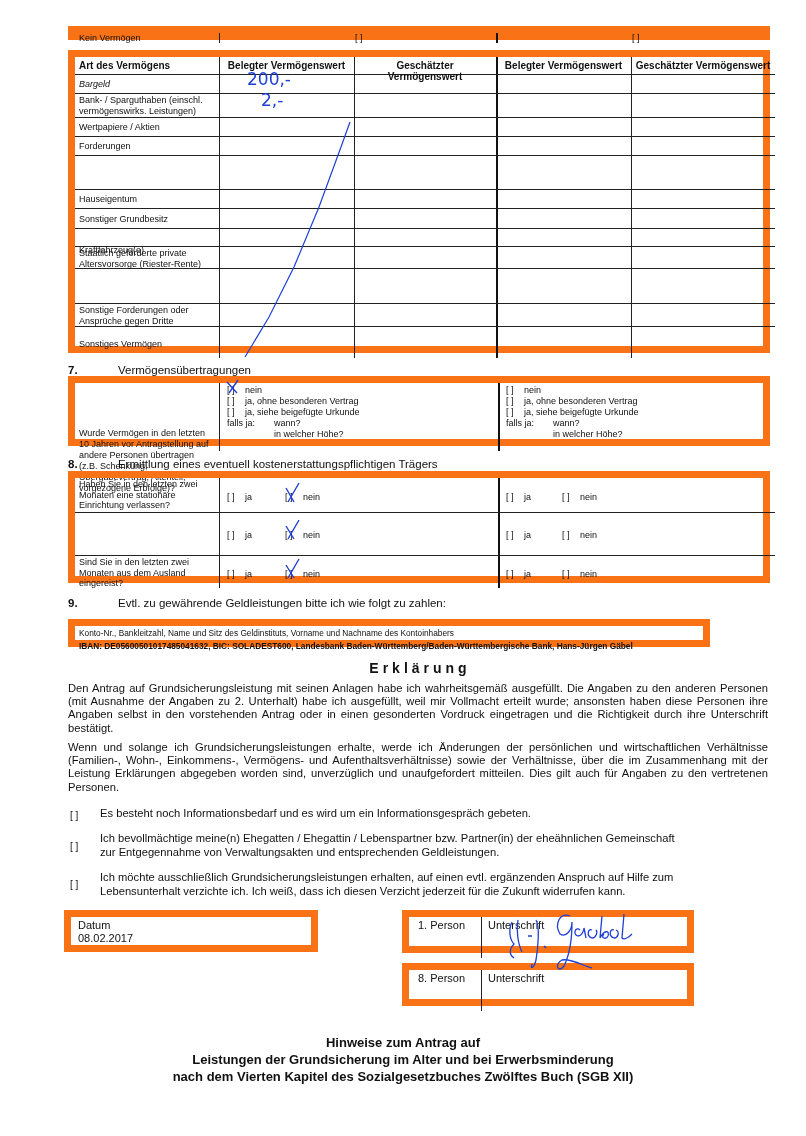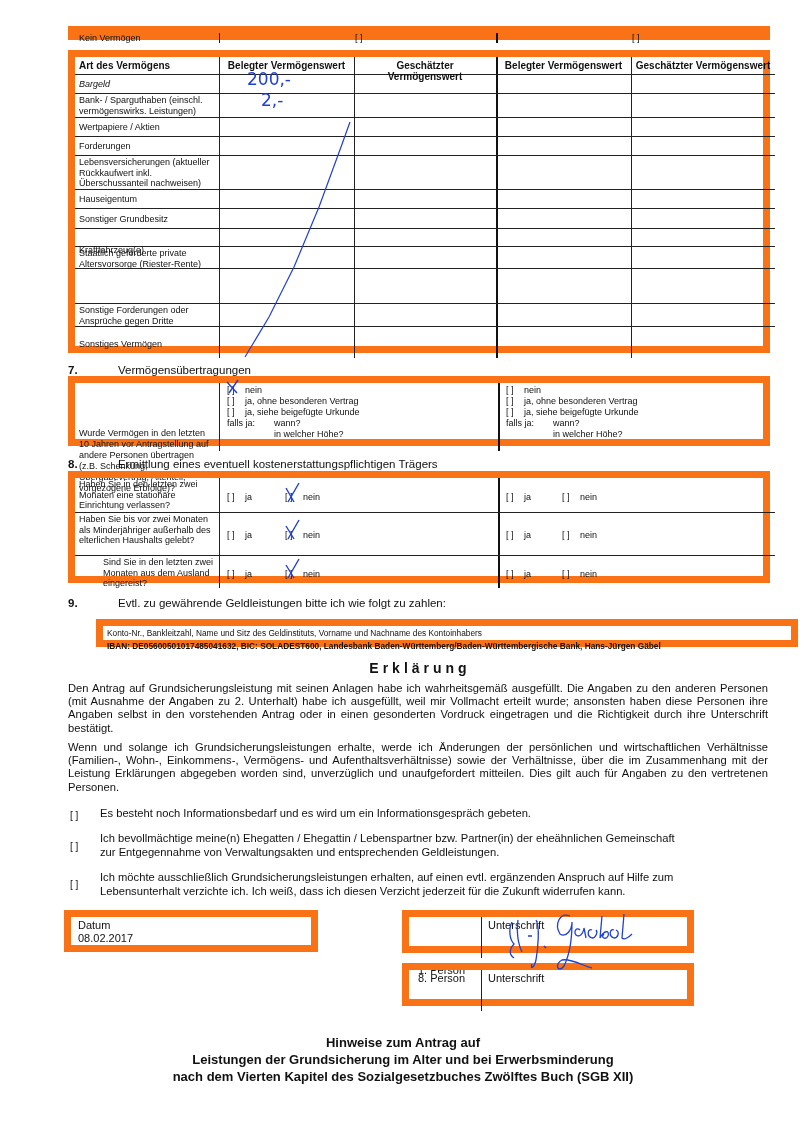--- a/index.html
+++ b/index.html
@@ -53,21 +53,20 @@
   <div class="cell th" style="left:0;top:3px;width:144px;text-align:left;">Art des Vermögens</div>
   <div class="cell th" style="left:144px;top:3px;width:135px;">Belegter Vermögenswert</div>
   <div class="cell th" style="left:279px;top:3px;width:142px;">Geschätzter Vermögenswert</div>
   <div class="cell th" style="left:421px;top:3px;width:135px;">Belegter Vermögenswert</div>
   <div class="cell th" style="left:556px;top:3px;width:144px;">Geschätzter Vermögenswert</div>
 
   <div class="cell" style="left:0;top:21px;width:144px;font-style:italic;">Bargeld</div>
   <div class="cell" style="left:0;top:37px;width:144px;">Bank- / Sparguthaben  (einschl. vermögenswirks. Leistungen)</div>
   <div class="cell" style="left:0;top:64px;width:144px;">Wertpapiere / Aktien</div>
   <div class="cell" style="left:0;top:83px;width:144px;">Forderungen</div>
-  <div class="cell" style="left:0;top:99px;width:150px;">Lebensversicherungen (aktueller Rückkaufwert inkl. Überschussanteil nachweisen)</div>
   <div class="cell" style="left:0;top:136px;width:144px;">Hauseigentum</div>
   <div class="cell" style="left:0;top:156px;width:144px;">Sonstiger Grundbesitz</div>
   <div class="cell" style="left:0;top:187px;width:144px;">Kraftfahrzeug(e)</div>
   <div class="cell" style="left:0;top:190px;width:144px;">Staatlich geförderte private Altersvorsorge (Riester-Rente)</div>
   <div class="cell" style="left:0;top:247px;width:144px;">Sonstige Forderungen oder Ansprüche gegen Dritte</div>
   <div class="cell" style="left:0;top:281px;width:144px;">Sonstiges Vermögen</div>
 
   <div class="hand" style="left:172px;top:12px;font-size:17px;">200,-</div>
   <div class="hand" style="left:186px;top:33px;font-size:17px;">2,-</div>
 
@@ -109,22 +108,21 @@
 
 <div class="sec-num" style="left:68px;top:458px;">8.</div>
 <div class="sec-title" style="left:118px;top:458px;">Ermittlung eines eventuell kostenerstattungspflichtigen Trägers</div>
 <div class="box" style="left:68px;top:471px;width:702px;height:112px;">
   <div class="vl" style="left:144px;top:0;height:110px;"></div>
   <div class="vlt" style="left:423px;top:0;height:110px;"></div>
   <div class="hl" style="left:0;top:34px;width:700px;"></div>
   <div class="hl" style="left:0;top:77px;width:700px;"></div>
 
   <div class="cell" style="left:0;top:0;width:144px;">Haben Sie in den letzten zwei Monaten eine stationäre Einrichtung verlassen?</div>
-  <div class="cell" style="left:0;top:35px;width:144px;">Haben Sie bis vor zwei Monaten als Minderjähriger außerhalb des elterlichen Haushalts gelebt?</div>
-  <div class="cell" style="left:0;top:78px;width:144px;margin-left:24px;">Sind Sie in den letzten zwei Monaten aus dem Ausland eingereist?</div>
+  <div class="cell" style="left:0;top:78px;width:144px;">Sind Sie in den letzten zwei Monaten aus dem Ausland eingereist?</div>
 
   <div class="cell" style="left:148px;top:13px;">[ ]</div>
   <div class="cell" style="left:166px;top:13px;">ja</div>
   <div class="cell" style="left:206px;top:13px;">[ ]</div>
   <div class="cell" style="left:224px;top:13px;">nein</div>
   <div class="cell" style="left:427px;top:13px;">[ ]</div>
   <div class="cell" style="left:445px;top:13px;">ja</div>
   <div class="cell" style="left:483px;top:13px;">[ ]</div>
   <div class="cell" style="left:501px;top:13px;">nein</div>
 
@@ -152,21 +150,21 @@
   <svg class="abs" style="left:207px;top:41px;" width="20" height="22">
     <path d="M4 7 L12 20 M17 1 L6 20" stroke="#1f3fd6" stroke-width="1.4" fill="none"></path>
   </svg>
   <svg class="abs" style="left:207px;top:80px;" width="20" height="22">
     <path d="M4 7 L12 20 M17 1 L6 20" stroke="#1f3fd6" stroke-width="1.4" fill="none"></path>
   </svg>
 </div>
 
 <div class="sec-num" style="left:68px;top:597px;">9.</div>
 <div class="sec-title" style="left:118px;top:597px;">Evtl. zu gewährende Geldleistungen bitte ich wie folgt zu zahlen:</div>
-<div class="box" style="left:68px;top:619px;width:702px;height:28px;margin-left:28px;">
+<div class="box" style="left:68px;top:619px;width:642px;height:28px;">
   <div class="cell" style="left:0;top:1px;font-size:8.3px;white-space:nowrap;">Konto-Nr., Bankleitzahl, Name und Sitz des Geldinstituts, Vorname und Nachname des Kontoinhabers</div>
   <div class="cell" style="left:0;top:14px;font-size:8.3px;font-weight:bold;white-space:nowrap;">IBAN: DE05600501017485041632, BIC: SOLADEST600, Landesbank Baden-Württemberg/Baden-Württembergische Bank, Hans-Jürgen Gäbel</div>
 </div>
 
 <div class="abs" style="left:0;width:840px;top:660px;text-align:center;font-size:14px;font-weight:bold;letter-spacing:4px;">Erklärung</div>
 <div class="para" style="top:682px;">Den Antrag auf Grundsicherungsleistung mit seinen Anlagen habe ich wahrheitsgemäß ausgefüllt. Die Angaben zu den anderen Personen (mit Ausnahme der Angaben zu 2. Unterhalt) habe ich ausgefüllt, weil mir Vollmacht erteilt wurde; ansonsten haben diese Personen ihre Angaben selbst in den vorstehenden Antrag oder in einen gesonderten Vordruck eingetragen und die Richtigkeit durch ihre Unterschrift bestätigt.</div>
 <div class="para" style="top:741px;">Wenn und solange ich Grundsicherungsleistungen erhalte, werde ich Änderungen der persönlichen und wirtschaftlichen Verhältnisse (Familien-, Wohn-, Einkommens-, Vermögens- und Aufenthaltsverhältnisse) sowie der Verhältnisse, über die im Zusammenhang mit der Leistung Erklärungen abgegeben worden sind, unverzüglich und unaufgefordert mitteilen. Dies gilt auch für Angaben zu den vertretenen Personen.</div>
 
 <div class="cb" style="left:70px;top:810px;">[ ]</div>
 <div class="opt" style="top:807px;width:660px;">Es besteht noch Informationsbedarf und es wird um ein Informationsgespräch gebeten.</div>
@@ -177,21 +175,21 @@
 <div class="cb" style="left:70px;top:879px;">[ ]</div>
 <div class="opt" style="top:871px;width:610px;">Ich möchte ausschließlich Grundsicherungsleistungen erhalten, auf einen evtl. ergänzenden Anspruch auf Hilfe zum Lebensunterhalt verzichte ich. Ich weiß, dass ich diesen Verzicht jederzeit für die Zukunft widerrufen kann.</div>
 
 <div class="box" style="left:64px;top:910px;width:254px;height:42px;">
   <div class="abs" style="left:7px;top:2px;font-size:11px;">Datum</div>
   <div class="abs" style="left:7px;top:15px;font-size:11px;">08.02.2017</div>
 </div>
 
 <div class="box" style="left:402px;top:910px;width:292px;height:43px;">
   <div class="vl" style="left:72px;top:0;height:41px;"></div>
-  <div class="abs" style="left:9px;top:2px;font-size:11px;margin-top:45px;">1. Person</div>
+  <div class="abs" style="left:9px;top:2px;font-size:11px;">1. Person</div>
   <div class="abs" style="left:79px;top:2px;font-size:11px;">Unterschrift</div>
 </div>
 
 <div class="box" style="left:402px;top:963px;width:292px;height:43px;">
   <div class="vl" style="left:72px;top:0;height:41px;"></div>
   <div class="abs" style="left:9px;top:2px;font-size:11px;">8. Person</div>
   <div class="abs" style="left:79px;top:2px;font-size:11px;">Unterschrift</div>
 </div>
 
 <svg class="abs" style="left:500px;top:908px;" width="150" height="70">

